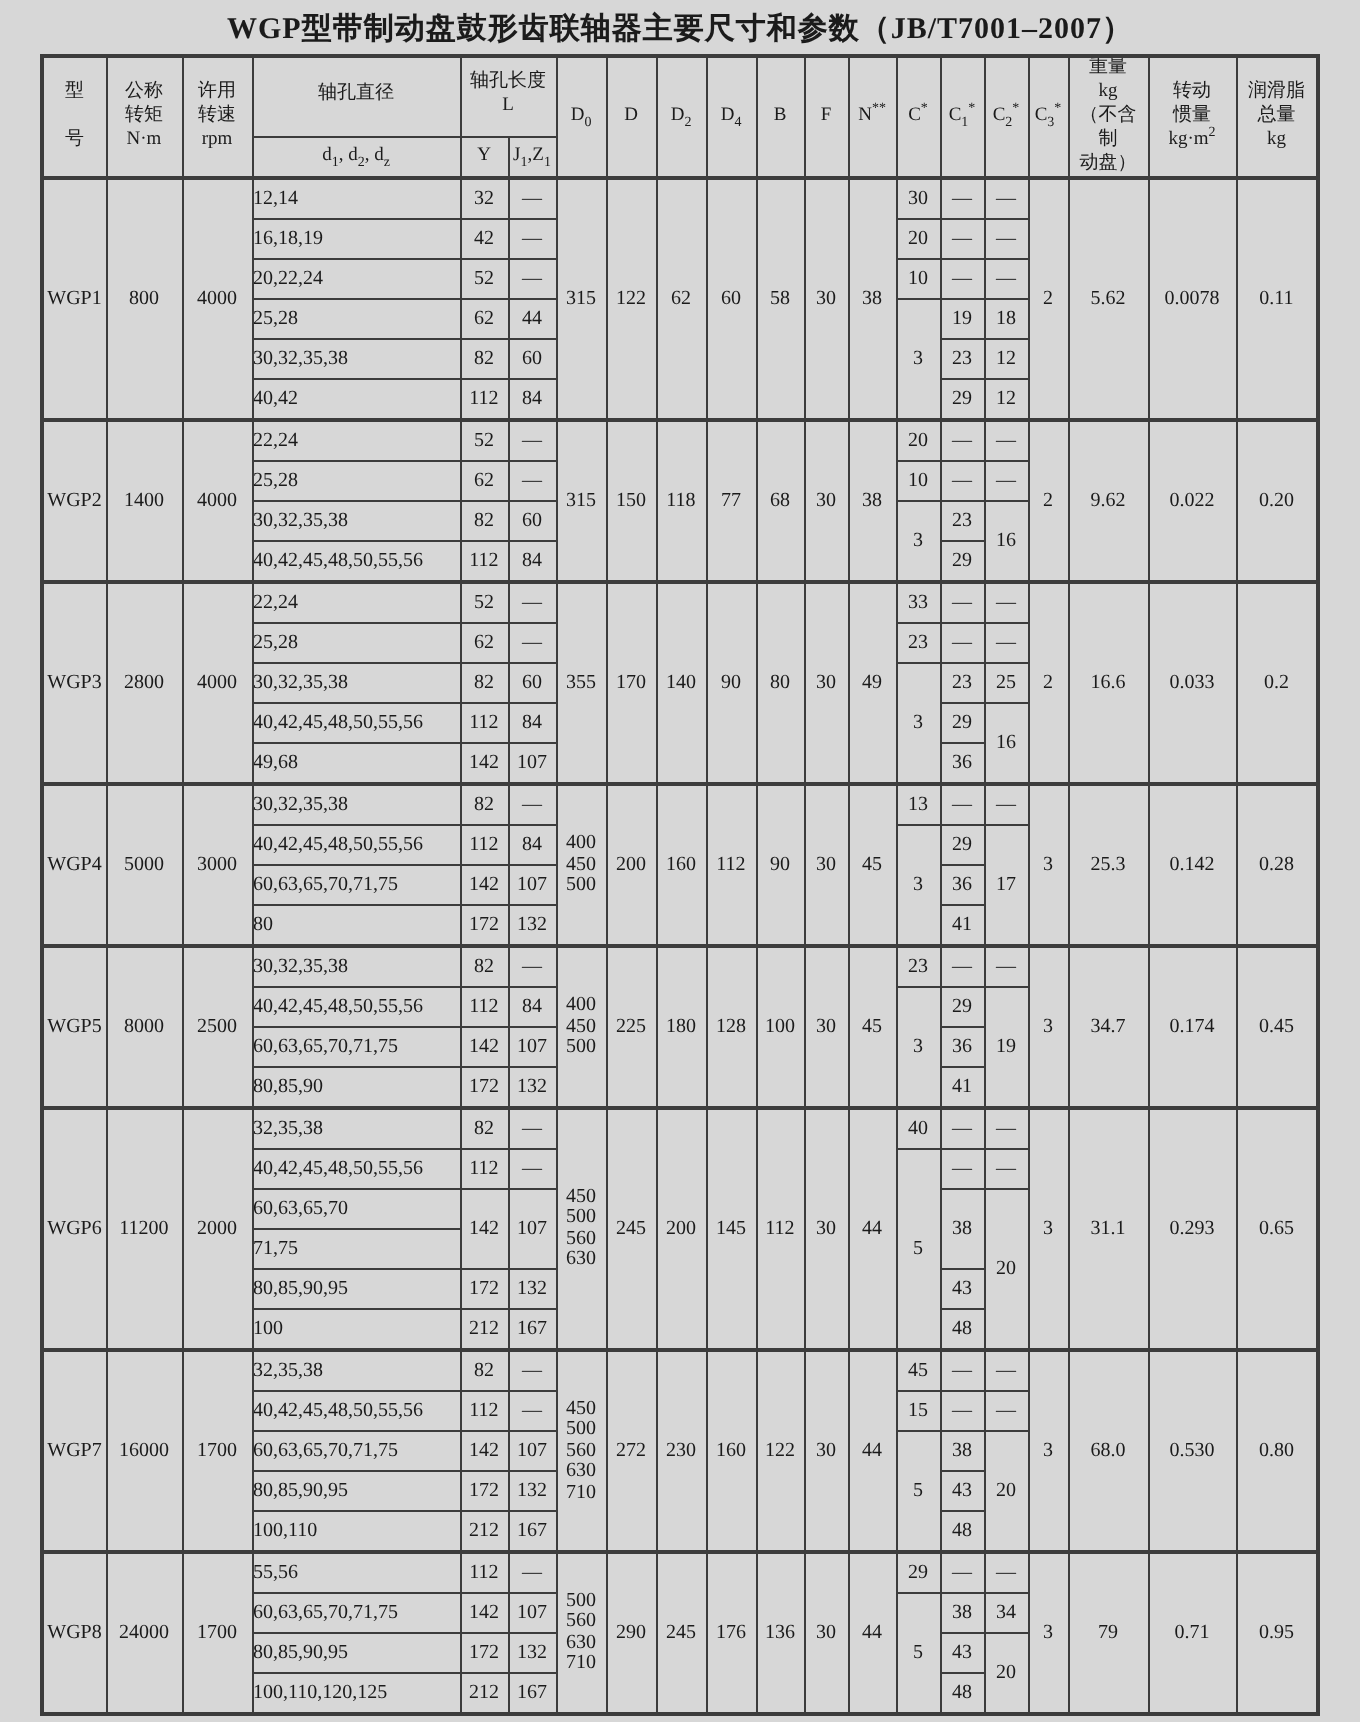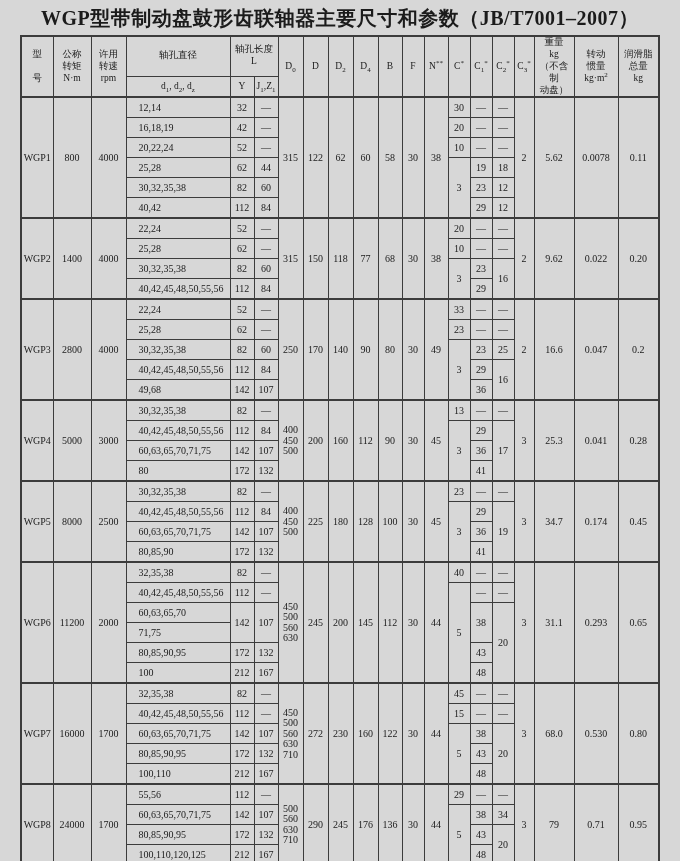--- a/index.html
+++ b/index.html
@@ -6,21 +6,21 @@
   body{
     width:680px;height:861px;
     background:#d7d7d7;
     font-family:"Liberation Serif","DejaVu Serif",serif;
     color:#1b1b1b;
     overflow:hidden;
   }
   .title{
     text-align:center;
     font-weight:bold;
-    font-size:20px;
+    font-size:15px;
     padding:5px 0 3px 0;
     letter-spacing:0.5px;
   }
   table{
     border-collapse:collapse;
     table-layout:fixed;
     margin:0 auto;
     border:2px solid #3c3c3c;
   }
   th,td{
@@ -36,21 +36,21 @@
     line-height:1.25;
     white-space:pre-line;
   }
   tbody td{
     font-size:10px;
     height:19px;
     line-height:1.05;
   }
   tbody td.d-col{
     text-align:left;
-    padding-left:12px;
+    padding-left:0;
   }
   tr.block-start td{border-top:2px solid #3c3c3c;}
   sub{font-size:7px;line-height:0;}
   sup{font-size:7px;line-height:0;}
 </style>
 </head>
 <body>
 
 <div class="title">WGP型带制动盘鼓形齿联轴器主要尺寸和参数（JB/T7001–2007）</div>
 
@@ -210,33 +210,33 @@
         <td>84</td>
         <td>29</td>
       </tr>
       <tr class="block-start">
         <td rowspan="5">WGP3</td>
         <td rowspan="5">2800</td>
         <td rowspan="5">4000</td>
         <td class="d-col">22,24</td>
         <td>52</td>
         <td>—</td>
-        <td rowspan="5">250</td>
+        <td rowspan="5">355</td>
         <td rowspan="5">170</td>
         <td rowspan="5">140</td>
         <td rowspan="5">90</td>
         <td rowspan="5">80</td>
         <td rowspan="5">30</td>
         <td rowspan="5">49</td>
         <td>33</td>
         <td>—</td>
         <td>—</td>
         <td rowspan="5">2</td>
         <td rowspan="5">16.6</td>
-        <td rowspan="5">0.047</td>
+        <td rowspan="5">0.033</td>
         <td rowspan="5">0.2</td>
       </tr>
       <tr>
         <td class="d-col">25,28</td>
         <td>62</td>
         <td>—</td>
         <td>23</td>
         <td>—</td>
         <td>—</td>
       </tr>
@@ -273,21 +273,21 @@
         <td rowspan="4">160</td>
         <td rowspan="4">112</td>
         <td rowspan="4">90</td>
         <td rowspan="4">30</td>
         <td rowspan="4">45</td>
         <td>13</td>
         <td>—</td>
         <td>—</td>
         <td rowspan="4">3</td>
         <td rowspan="4">25.3</td>
-        <td rowspan="4">0.041</td>
+        <td rowspan="4">0.142</td>
         <td rowspan="4">0.28</td>
       </tr>
       <tr>
         <td class="d-col">40,42,45,48,50,55,56</td>
         <td>112</td>
         <td>84</td>
         <td rowspan="3">3</td>
         <td>29</td>
         <td rowspan="3">17</td>
       </tr>

